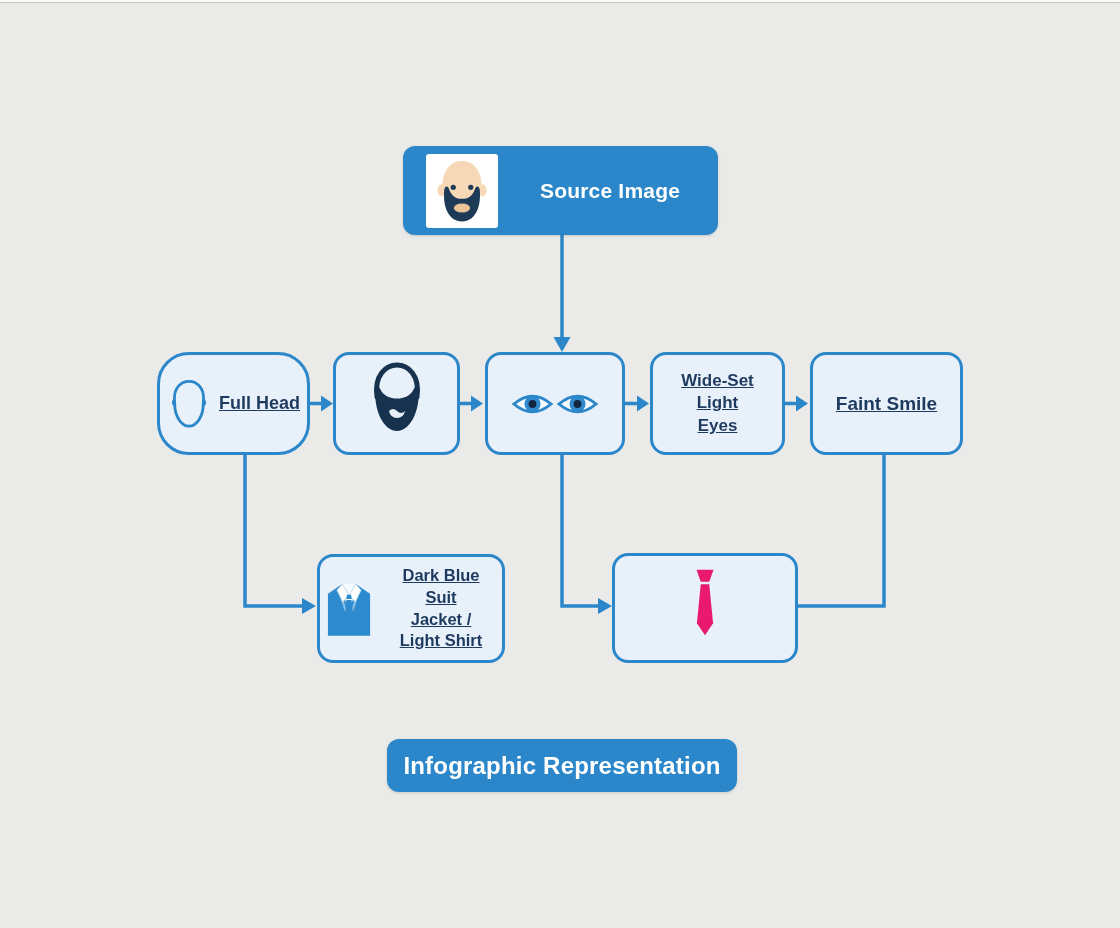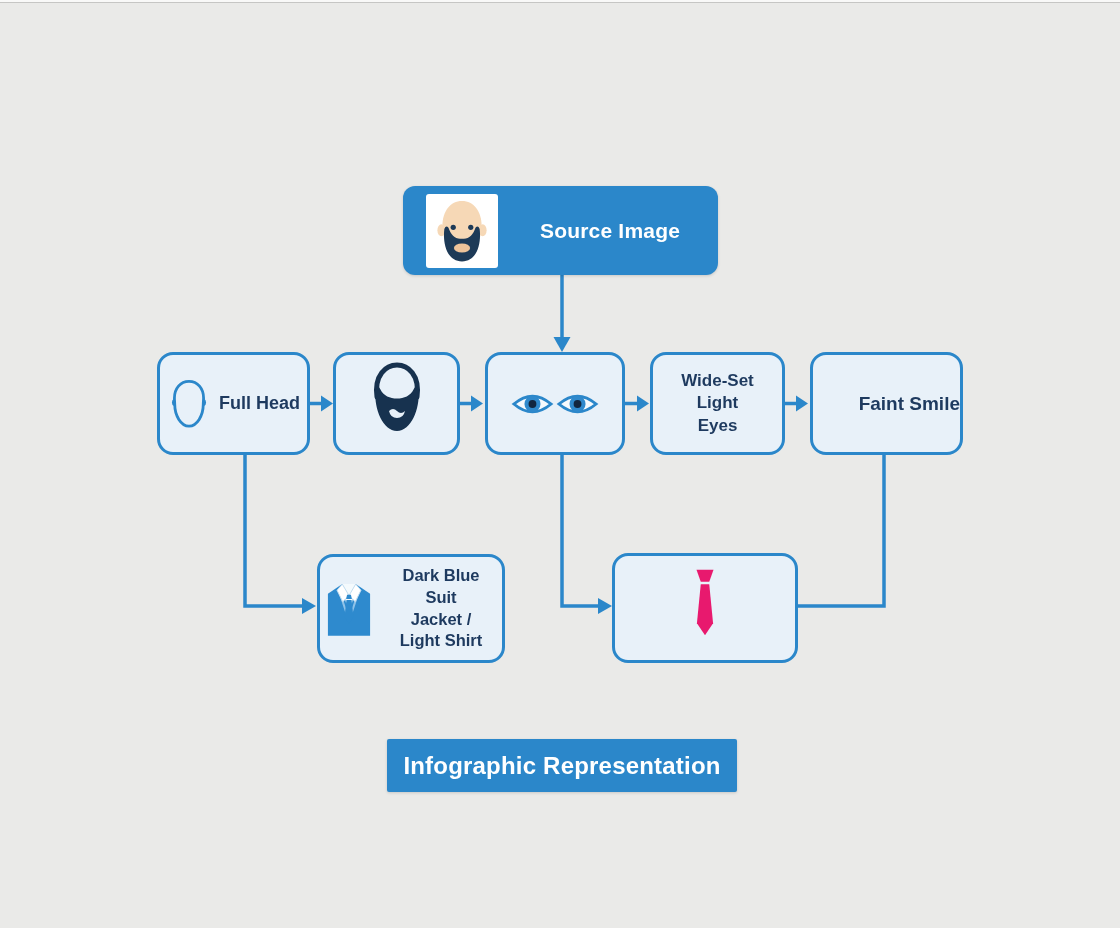--- a/index.html
+++ b/index.html
@@ -23,56 +23,56 @@
 
   .node{
     position:absolute;
     box-sizing:border-box;
     background:var(--box-fill,#e8f1f9);
     border:3px solid var(--accent-blue,#2b87ca);
     border-radius:16px;
     display:flex;align-items:center;justify-content:center;
     color:var(--dark-text,#1e3a5f);
     font-weight:700;
+    text-decoration:underline;
   }
   .node .label{white-space:pre-line;text-align:center;line-height:1.32;}
 
   .source-box{
     position:absolute;left:403px;top:146px;width:315px;height:89px;
     box-sizing:border-box;
     background:var(--accent-blue,#2b87ca);
     border-radius:12px;
     display:flex;align-items:center;
     padding:0 16px 0 23px;gap:20px;
     box-shadow:0 1px 3px rgba(0,0,0,.15);
-    margin-top:40px;
   }
   .portrait{
     width:72px;height:74px;background:#ffffff;border-radius:3px;
     display:flex;align-items:center;justify-content:center;flex:none;
     overflow:hidden;
   }
   .source-title{
     flex:1;text-align:center;color:#ffffff;font-weight:700;
     font-size:21px;line-height:1.32;letter-spacing:.2px;
   }
 
-  .node-full-head{left:157px;top:352px;width:153px;height:103px;gap:8px;font-size:18px;}
+  .node-full-head{left:157px;top:352px;width:153px;height:103px;gap:8px;font-size:18px;border-radius:32px;}
   .node-beard{left:333px;top:352px;width:127px;height:103px;}
   .node-eyes{left:485px;top:352px;width:140px;height:103px;}
   .node-wide-set{left:650px;top:352px;width:135px;height:103px;font-size:17px;}
-  .node-faint-smile{left:810px;top:352px;width:153px;height:103px;font-size:19px;justify-content:flex-end;}
+  .node-faint-smile{left:810px;top:352px;width:153px;height:103px;font-size:19px;}
   .node-suit{left:317px;top:554px;width:188px;height:109px;gap:14px;font-size:16.5px;padding:0 6px;}
   .node-tie{left:612px;top:553px;width:186px;height:110px;}
 
   .footer-box{
     position:absolute;left:387px;top:739px;width:350px;height:53px;
     box-sizing:border-box;
     background:var(--accent-blue,#2b87ca);
-    border-radius:2px;
+    border-radius:12px;
     display:flex;align-items:center;justify-content:center;
     color:#ffffff;font-weight:700;font-size:24px;letter-spacing:.2px;
     box-shadow:0 1px 3px rgba(0,0,0,.15);
   }
   .icon{display:flex;align-items:center;justify-content:center;flex:none;}
 </style>
 </head>
 <body>
 
 <div class="canvas">

